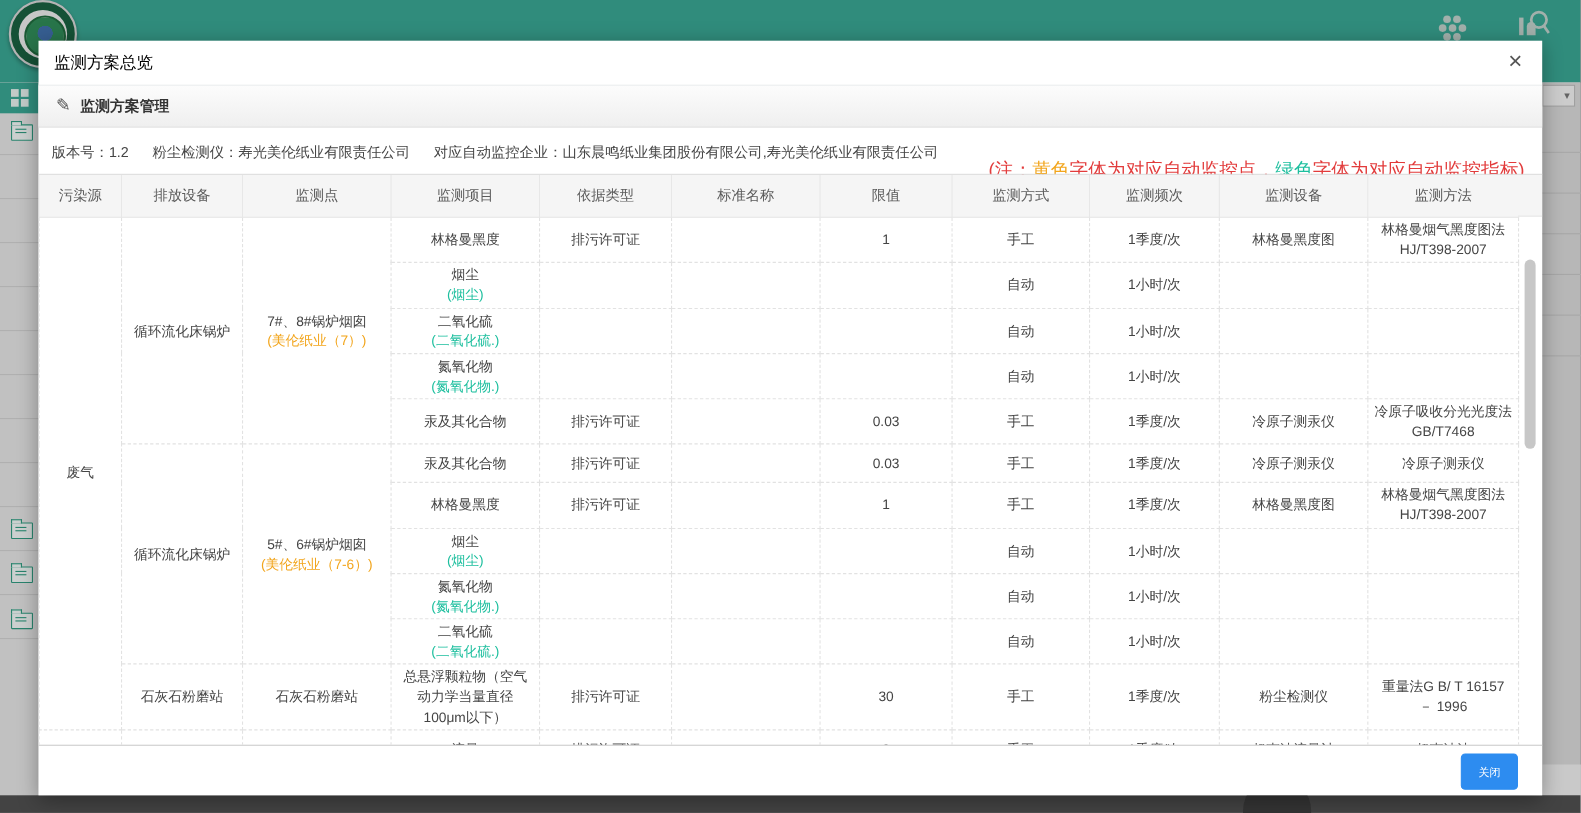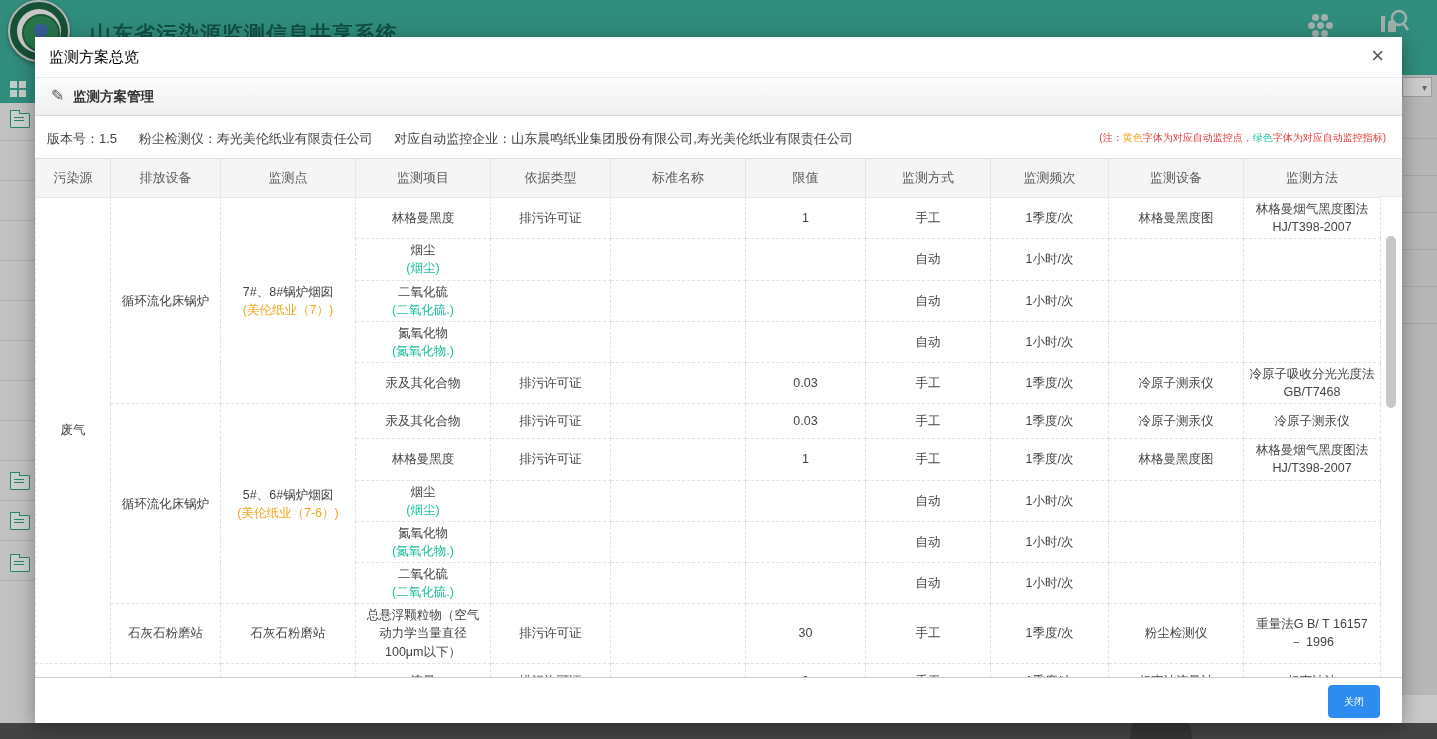--- a/index.html
+++ b/index.html
@@ -51,21 +51,21 @@
          box-shadow:0 4px 18px rgba(0,0,0,.35);}
   .m-titlebar{position:relative;height:40px;border-bottom:1px solid #e8eaec;}
   .m-title{position:absolute;left:14px;top:11px;font-size:15px;color:#000000;}
   .m-close{position:absolute;right:18px;top:8px;font-size:22px;color:#555;cursor:pointer;line-height:22px;}
   .m-section{position:relative;height:37px;background:linear-gradient(#fcfcfc,#efefef);border-bottom:1px solid #dcdcdc;}
   .m-sec-icon{position:absolute;left:16px;top:8px;font-size:16px;color:#555;transform:rotate(0deg);}
   .m-sec-title{position:absolute;left:38px;top:10px;font-size:13.5px;font-weight:bold;color:#333;}
   .m-info{position:relative;height:43px;font-size:13px;color:#444;}
   .m-info .left{position:absolute;left:12px;top:14px;white-space:nowrap;}
   .m-info .seg{margin-right:18px;}
-  .m-note{position:absolute;right:16px;top:15px;font-size:10px;color:#e23b3b;white-space:nowrap;}
+  .m-note{position:absolute;right:16px;top:27px;font-size:17px;color:#e23b3b;white-space:nowrap;}
   .m-note .yellow{color:#f2a51c;}
   .m-note .green{color:#1dbf9e;}
 
   .table-wrap{position:absolute;left:0;top:121px;width:1367px;height:518px;overflow:hidden;
               border-top:1px solid #ddd;border-bottom:1px solid #ccc;}
   table.plan{border-collapse:collapse;table-layout:fixed;width:1345px;}
   table.plan th{height:36px;background:#f5f5f5;border:1px solid #e7e7e7;border-top:none;
                 font-size:13px;font-weight:normal;color:#5a5a5a;}
   table.plan td{border:1px dashed #e2e2e2;font-size:12.5px;color:#444;text-align:center;
                 vertical-align:middle;padding:2px 5px;line-height:1.45;word-break:break-word;}
@@ -83,21 +83,20 @@
 </head>
 <body>
 
 <div class="stage">
 
   <div class="bg-header">
     <div class="logo">
       <div class="inner"></div>
       <div class="core"></div>
     </div>
-    <div class="app-title">山东省污染源监测信息共享系统</div>
     <div class="hdr-dots">
       <span class="r">
           <i></i>
           <i></i>
         </span>
       <span class="r">
           <i></i>
           <i></i>
           <i></i>
         </span>
@@ -164,21 +163,21 @@
     <div class="m-titlebar">
       <div class="m-title">监测方案总览</div>
       <div class="m-close">×</div>
     </div>
     <div class="m-section">
       <span class="m-sec-icon">✎</span>
       <span class="m-sec-title">监测方案管理</span>
     </div>
     <div class="m-info">
       <div class="left">
-        <span class="seg"><span>版本号：</span><span>1.5</span></span>
+        <span class="seg"><span>版本号：</span><span>1.2</span></span>
         <span class="seg"><span>粉尘检测仪：</span><span>寿光美伦纸业有限责任公司</span></span>
         <span class="seg"><span>对应自动监控企业：</span><span>山东晨鸣纸业集团股份有限公司,寿光美伦纸业有限责任公司</span></span>
       </div>
       <div class="m-note">
         <span>(注：</span><span class="yellow">黄色</span><span>字体为对应自动监控点，</span><span class="green">绿色</span><span>字体为对应自动监控指标)</span>
       </div>
     </div>
 
     <div class="table-wrap">
       <table class="plan">

